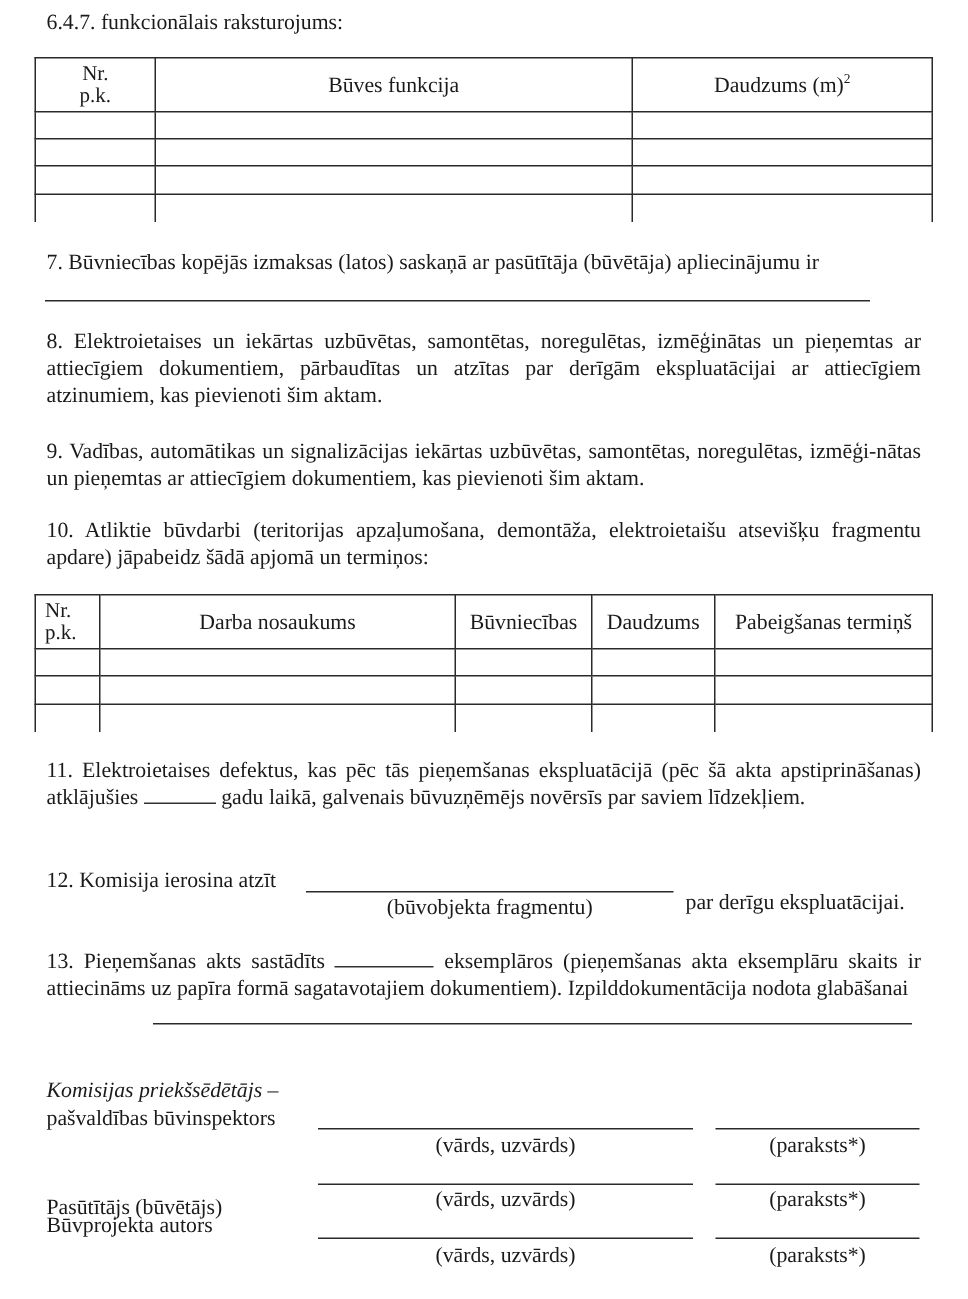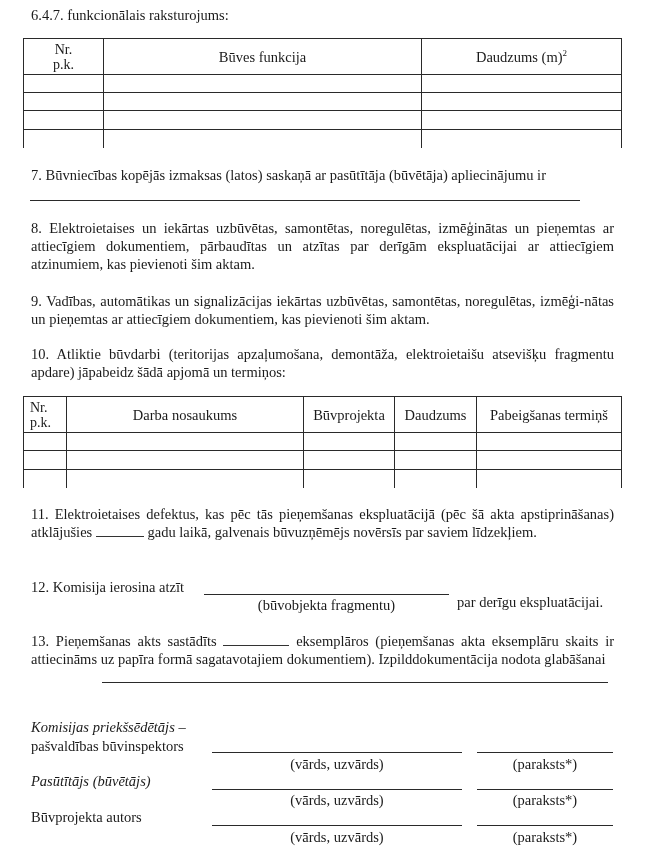--- a/index.html
+++ b/index.html
@@ -86,21 +86,21 @@
       <col style="width:82px">
       <col style="width:145px">
     </colgroup>
   <tbody>
       <tr style="height:36px;">
     <th class="hdr-small" style="text-align:left; padding-left:6px;">
       <div>Nr.</div>
       <div>p.k.</div>
     </th>
     <th>Darba nosaukums</th>
-    <th>Būvprojekta</th>
+    <th>Būvniecības</th>
     <th>Daudzums</th>
     <th>Pabeigšanas termiņš</th>
   </tr>
   <tr style="height:18px;">
     <td></td>
         <td></td>
         <td></td>
         <td></td>
         <td></td>
   </tr>
@@ -141,21 +141,21 @@
 
 <div>
 
   <div class="abs" style="left:31px; top:718px;font-style:italic;">Komisijas priekšsēdētājs –</div>
   <div class="abs" style="left:31px; top:737px;">pašvaldības būvinspektors</div>
   <div class="hline" style="left:212px; top:752px; width:250px;"></div>
   <div class="hline" style="left:477px; top:752px; width:136px;"></div>
   <div class="caption" style="left:212px; top:755px; width:250px;">(vārds, uzvārds)</div>
   <div class="caption" style="left:477px; top:755px; width:136px;">(paraksts*)</div>
 
-  <div class="abs" style="left:31px; top:772px;font-style:italic;">Pasūtītājs (būvētājs)</div>
+  <div class="abs" style="left:31px; top:796px;">Pasūtītājs (būvētājs)</div>
   <div class="hline" style="left:212px; top:789px; width:250px;"></div>
   <div class="hline" style="left:477px; top:789px; width:136px;"></div>
   <div class="caption" style="left:212px; top:791px; width:250px;">(vārds, uzvārds)</div>
   <div class="caption" style="left:477px; top:791px; width:136px;">(paraksts*)</div>
 
   <div class="abs" style="left:31px; top:808px;">Būvprojekta autors</div>
   <div class="hline" style="left:212px; top:825px; width:250px;"></div>
   <div class="hline" style="left:477px; top:825px; width:136px;"></div>
   <div class="caption" style="left:212px; top:828px; width:250px;">(vārds, uzvārds)</div>
   <div class="caption" style="left:477px; top:828px; width:136px;">(paraksts*)</div>

